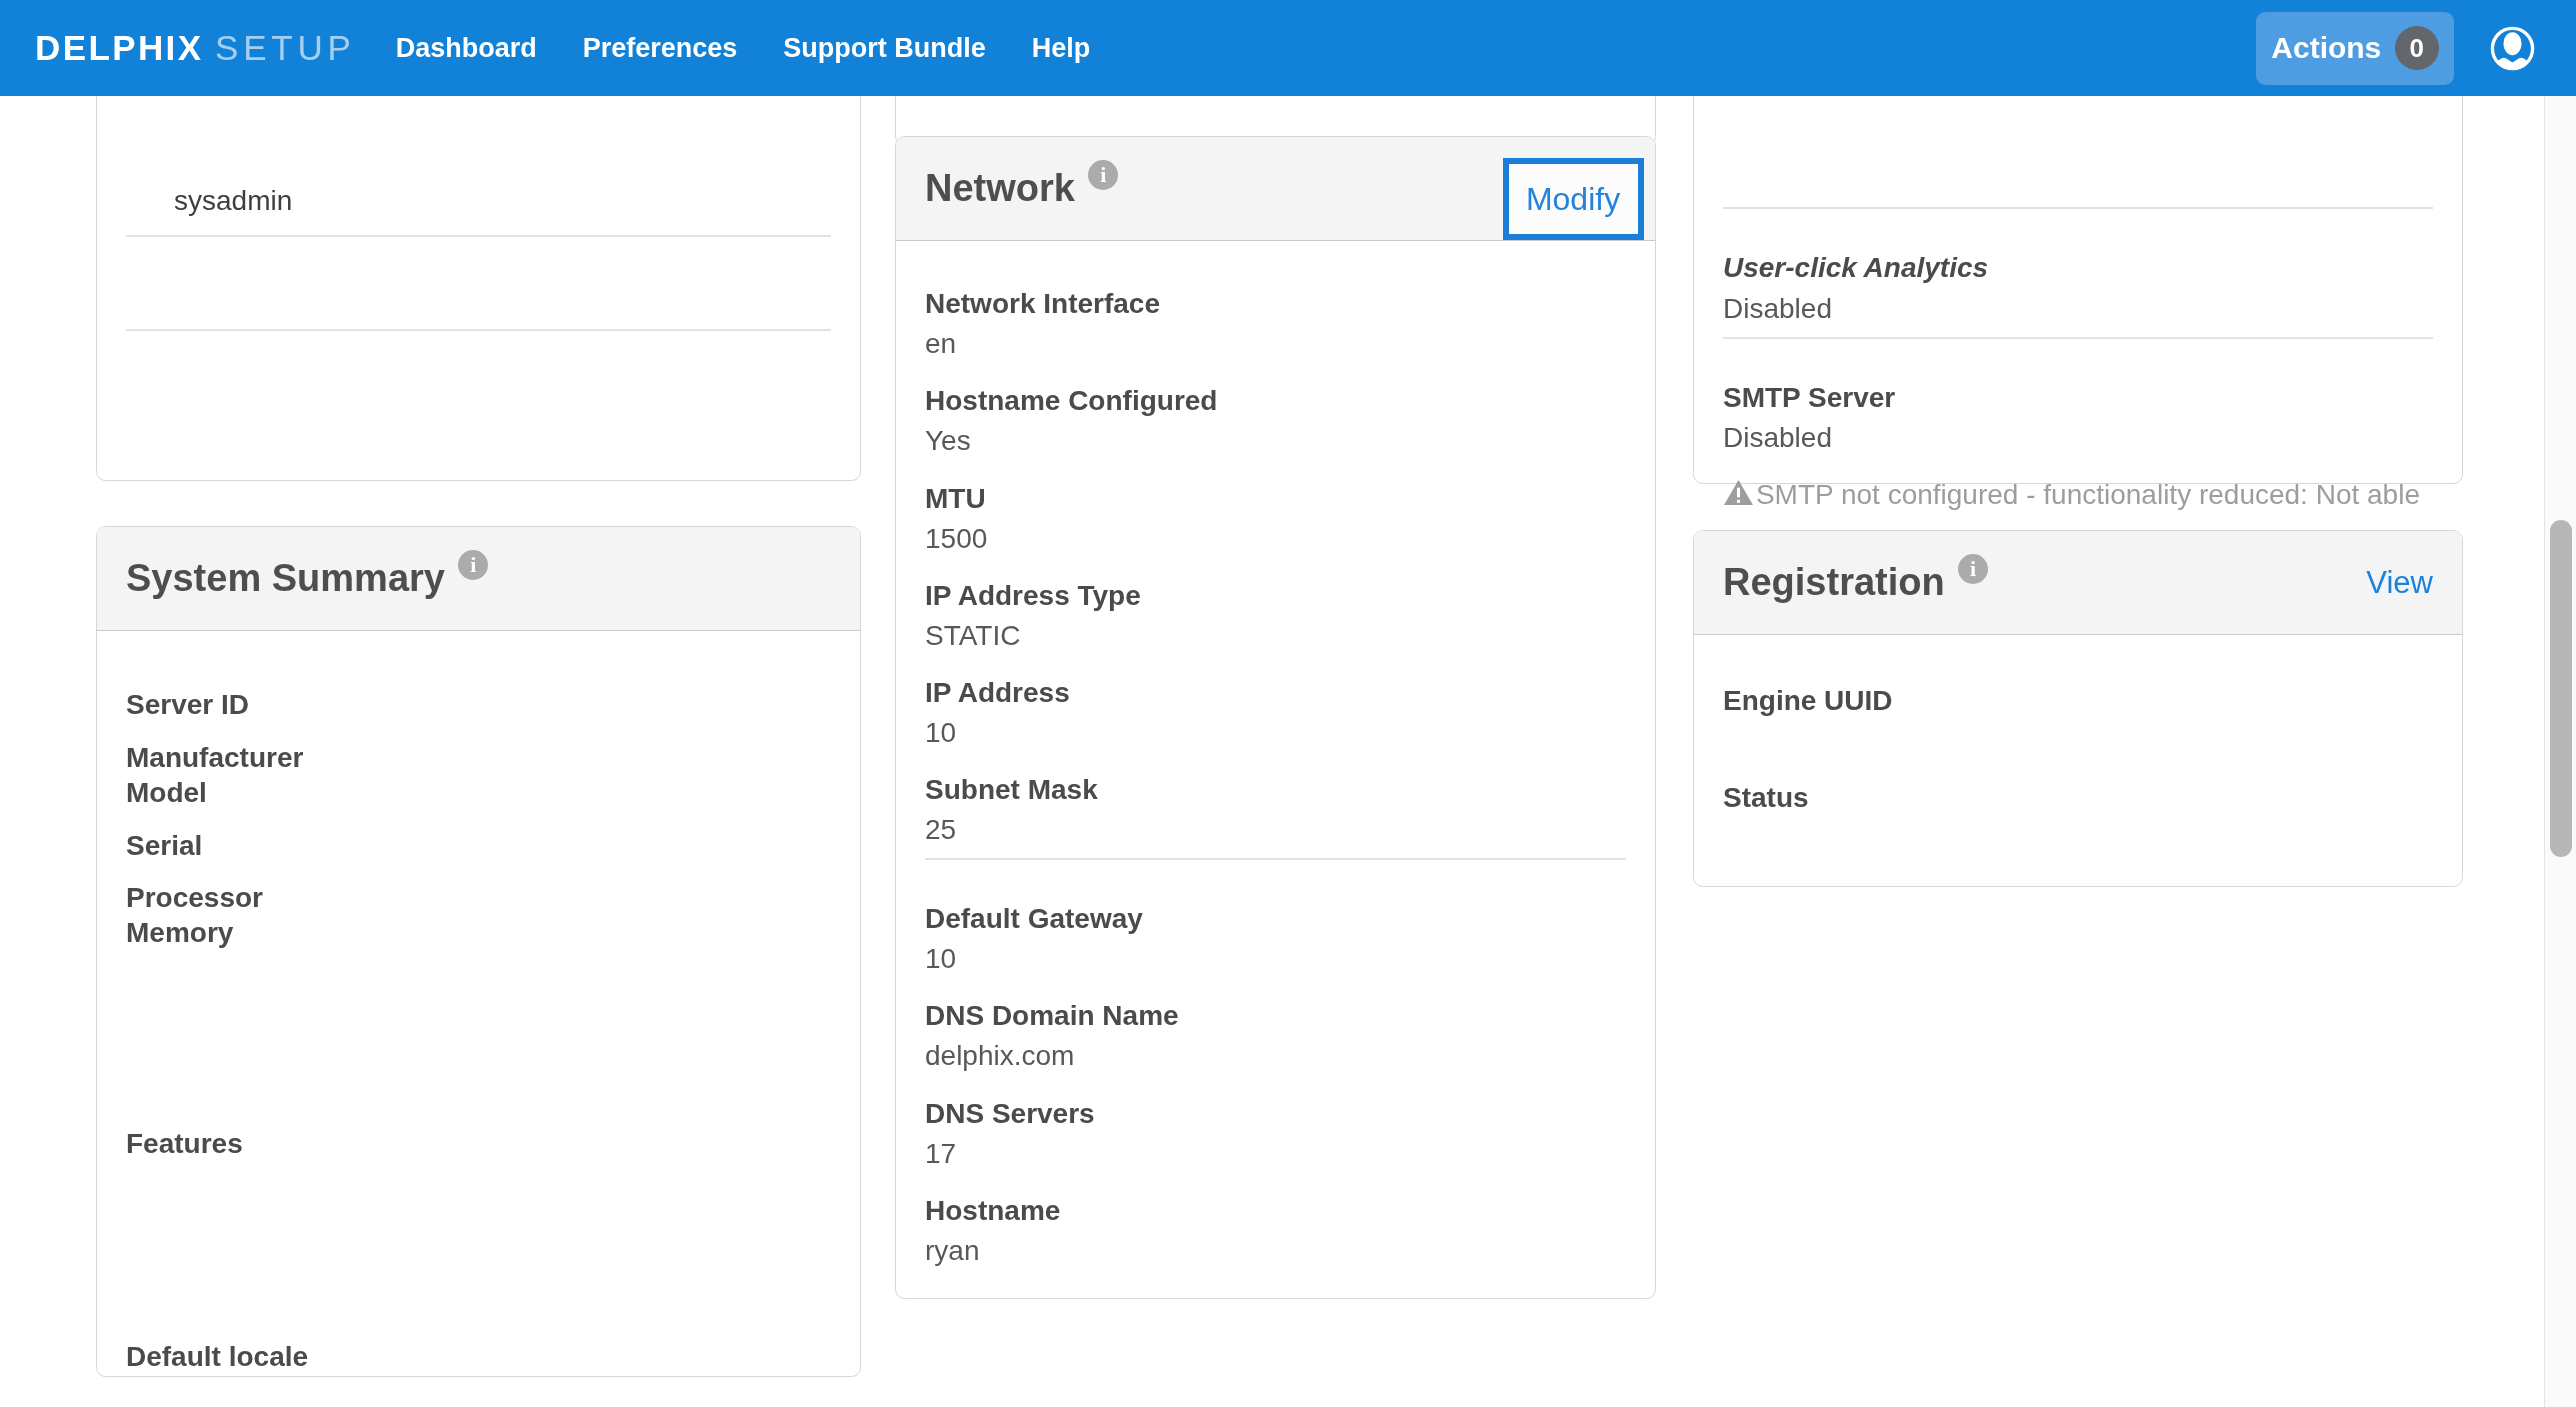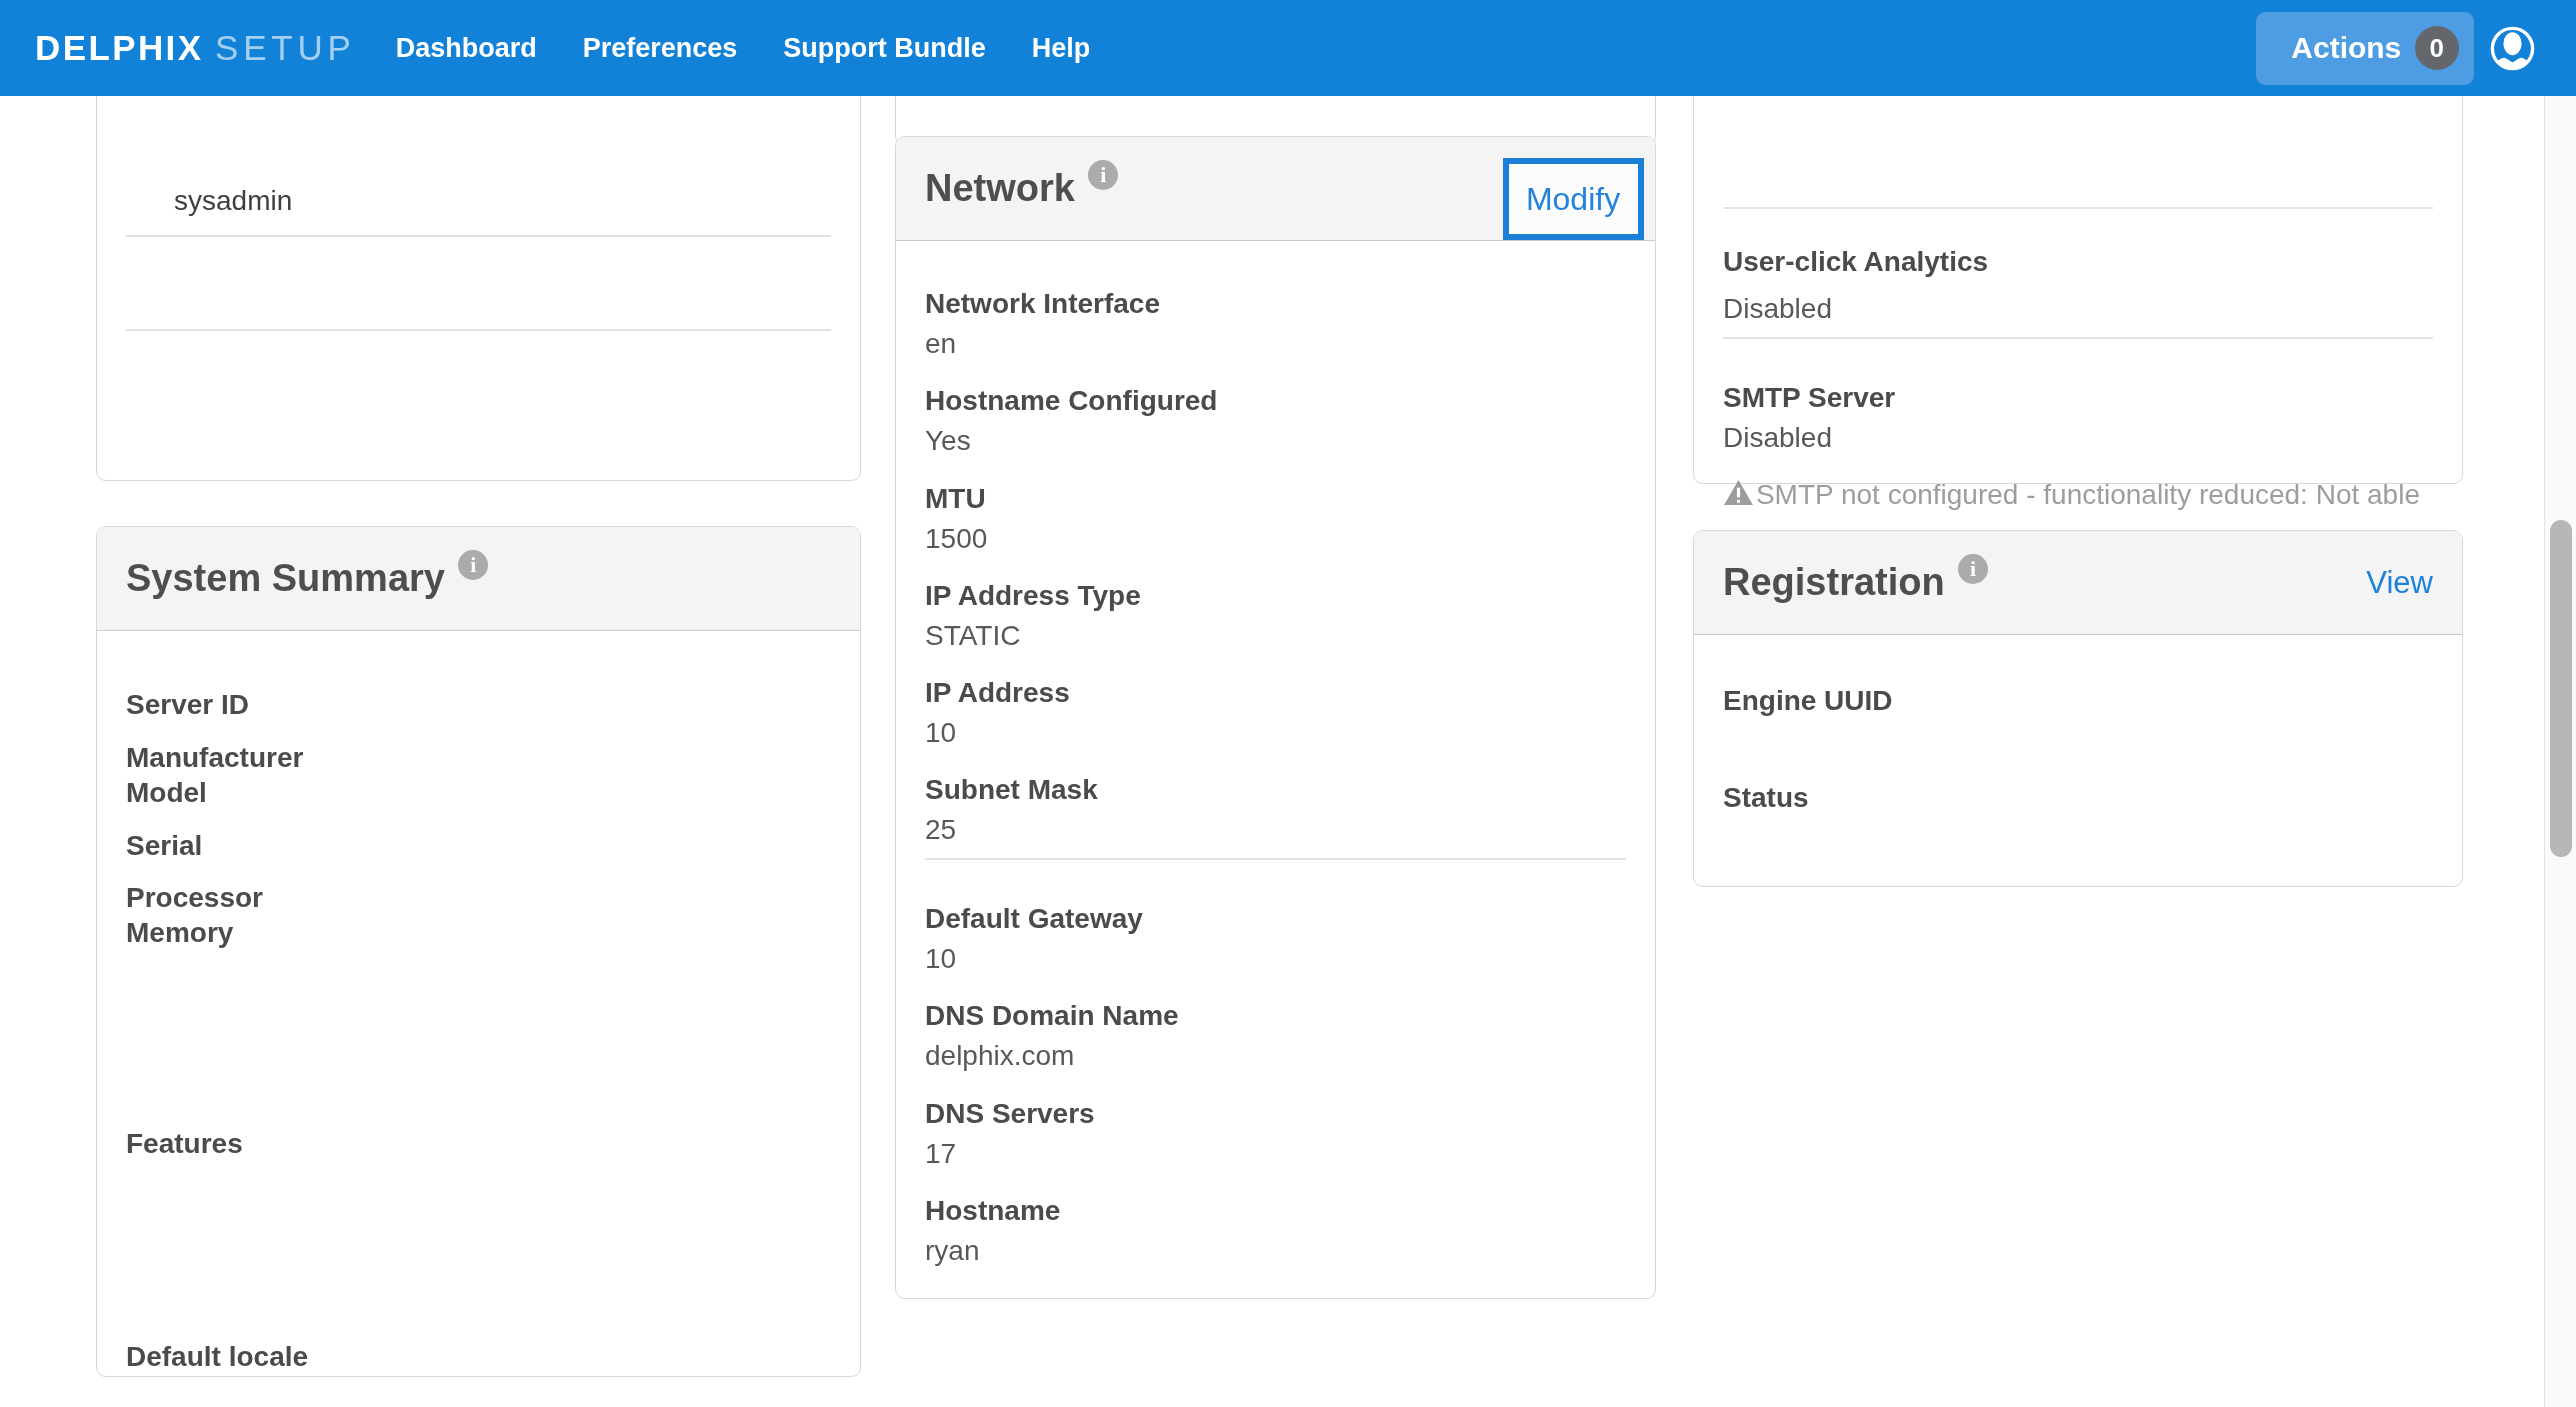--- a/index.html
+++ b/index.html
@@ -17,21 +17,21 @@
   }
   .brand{margin-left:35px;font-size:35px;font-weight:bold;color:#fff;
     letter-spacing:2.4px;white-space:nowrap;display:flex;align-items:baseline;}
   .brand-secondary{font-weight:400;color:rgba(255,255,255,0.62);
     letter-spacing:4.8px;margin-left:11.5px;}
   .nav-items{display:flex;margin-left:40px;gap:46px;align-items:center;}
   .nav-item{font-size:27px;font-weight:bold;color:#ffffff;cursor:pointer;white-space:nowrap;}
   .actions-btn{
     position:absolute;left:2256px;top:11.5px;width:198px;height:73px;
     background:#4e9ce1;border-radius:9.6px;
-    display:flex;align-items:center;justify-content:center;gap:13.4px;cursor:pointer;padding-left:20px;
+    display:flex;align-items:center;justify-content:center;gap:13.4px;cursor:pointer;
   }
   .actions-label{color:#fff;font-size:30px;font-weight:bold;}
   .actions-badge{
     min-width:44px;height:44px;border-radius:22px;background:#63676b;
     color:#fff;font-size:26px;font-weight:bold;
     display:flex;align-items:center;justify-content:center;
   }
   .avatar{position:absolute;left:2490px;top:26px;width:45px;height:45px;cursor:pointer;}
 
   
@@ -208,21 +208,21 @@
       </div>
       <div class="net-field">
         <div class="label">Hostname</div>
         <div class="value">ryan</div>
       </div>
     </div>
   </div>
 
   <div class="card" id="engine-status-card">
     <div class="divider" style="top:158px;"></div>
-    <div class="abs label" style="top:193px;">User-click Analytics</div>
+    <div class="abs label" style="top:199px;font-style:italic;">User-click Analytics</div>
     <div class="abs value" style="top:240px;">Disabled</div>
     <div class="divider" style="top:288px;"></div>
     <div class="abs label" style="top:329px;">SMTP Server</div>
     <div class="abs value" style="top:369px;">Disabled</div>
     <div class="warning">
       <span class="warn-icon">
         <svg width="31" height="28" viewBox="0 0 32 29">
           <path d="M16 1 L31 27 L1 27 Z" fill="#9d9d9d"></path>
           <rect x="14.4" y="9" width="3.2" height="10" fill="#ffffff"></rect>
           <rect x="14.4" y="21.5" width="3.2" height="3.2" fill="#ffffff"></rect>

